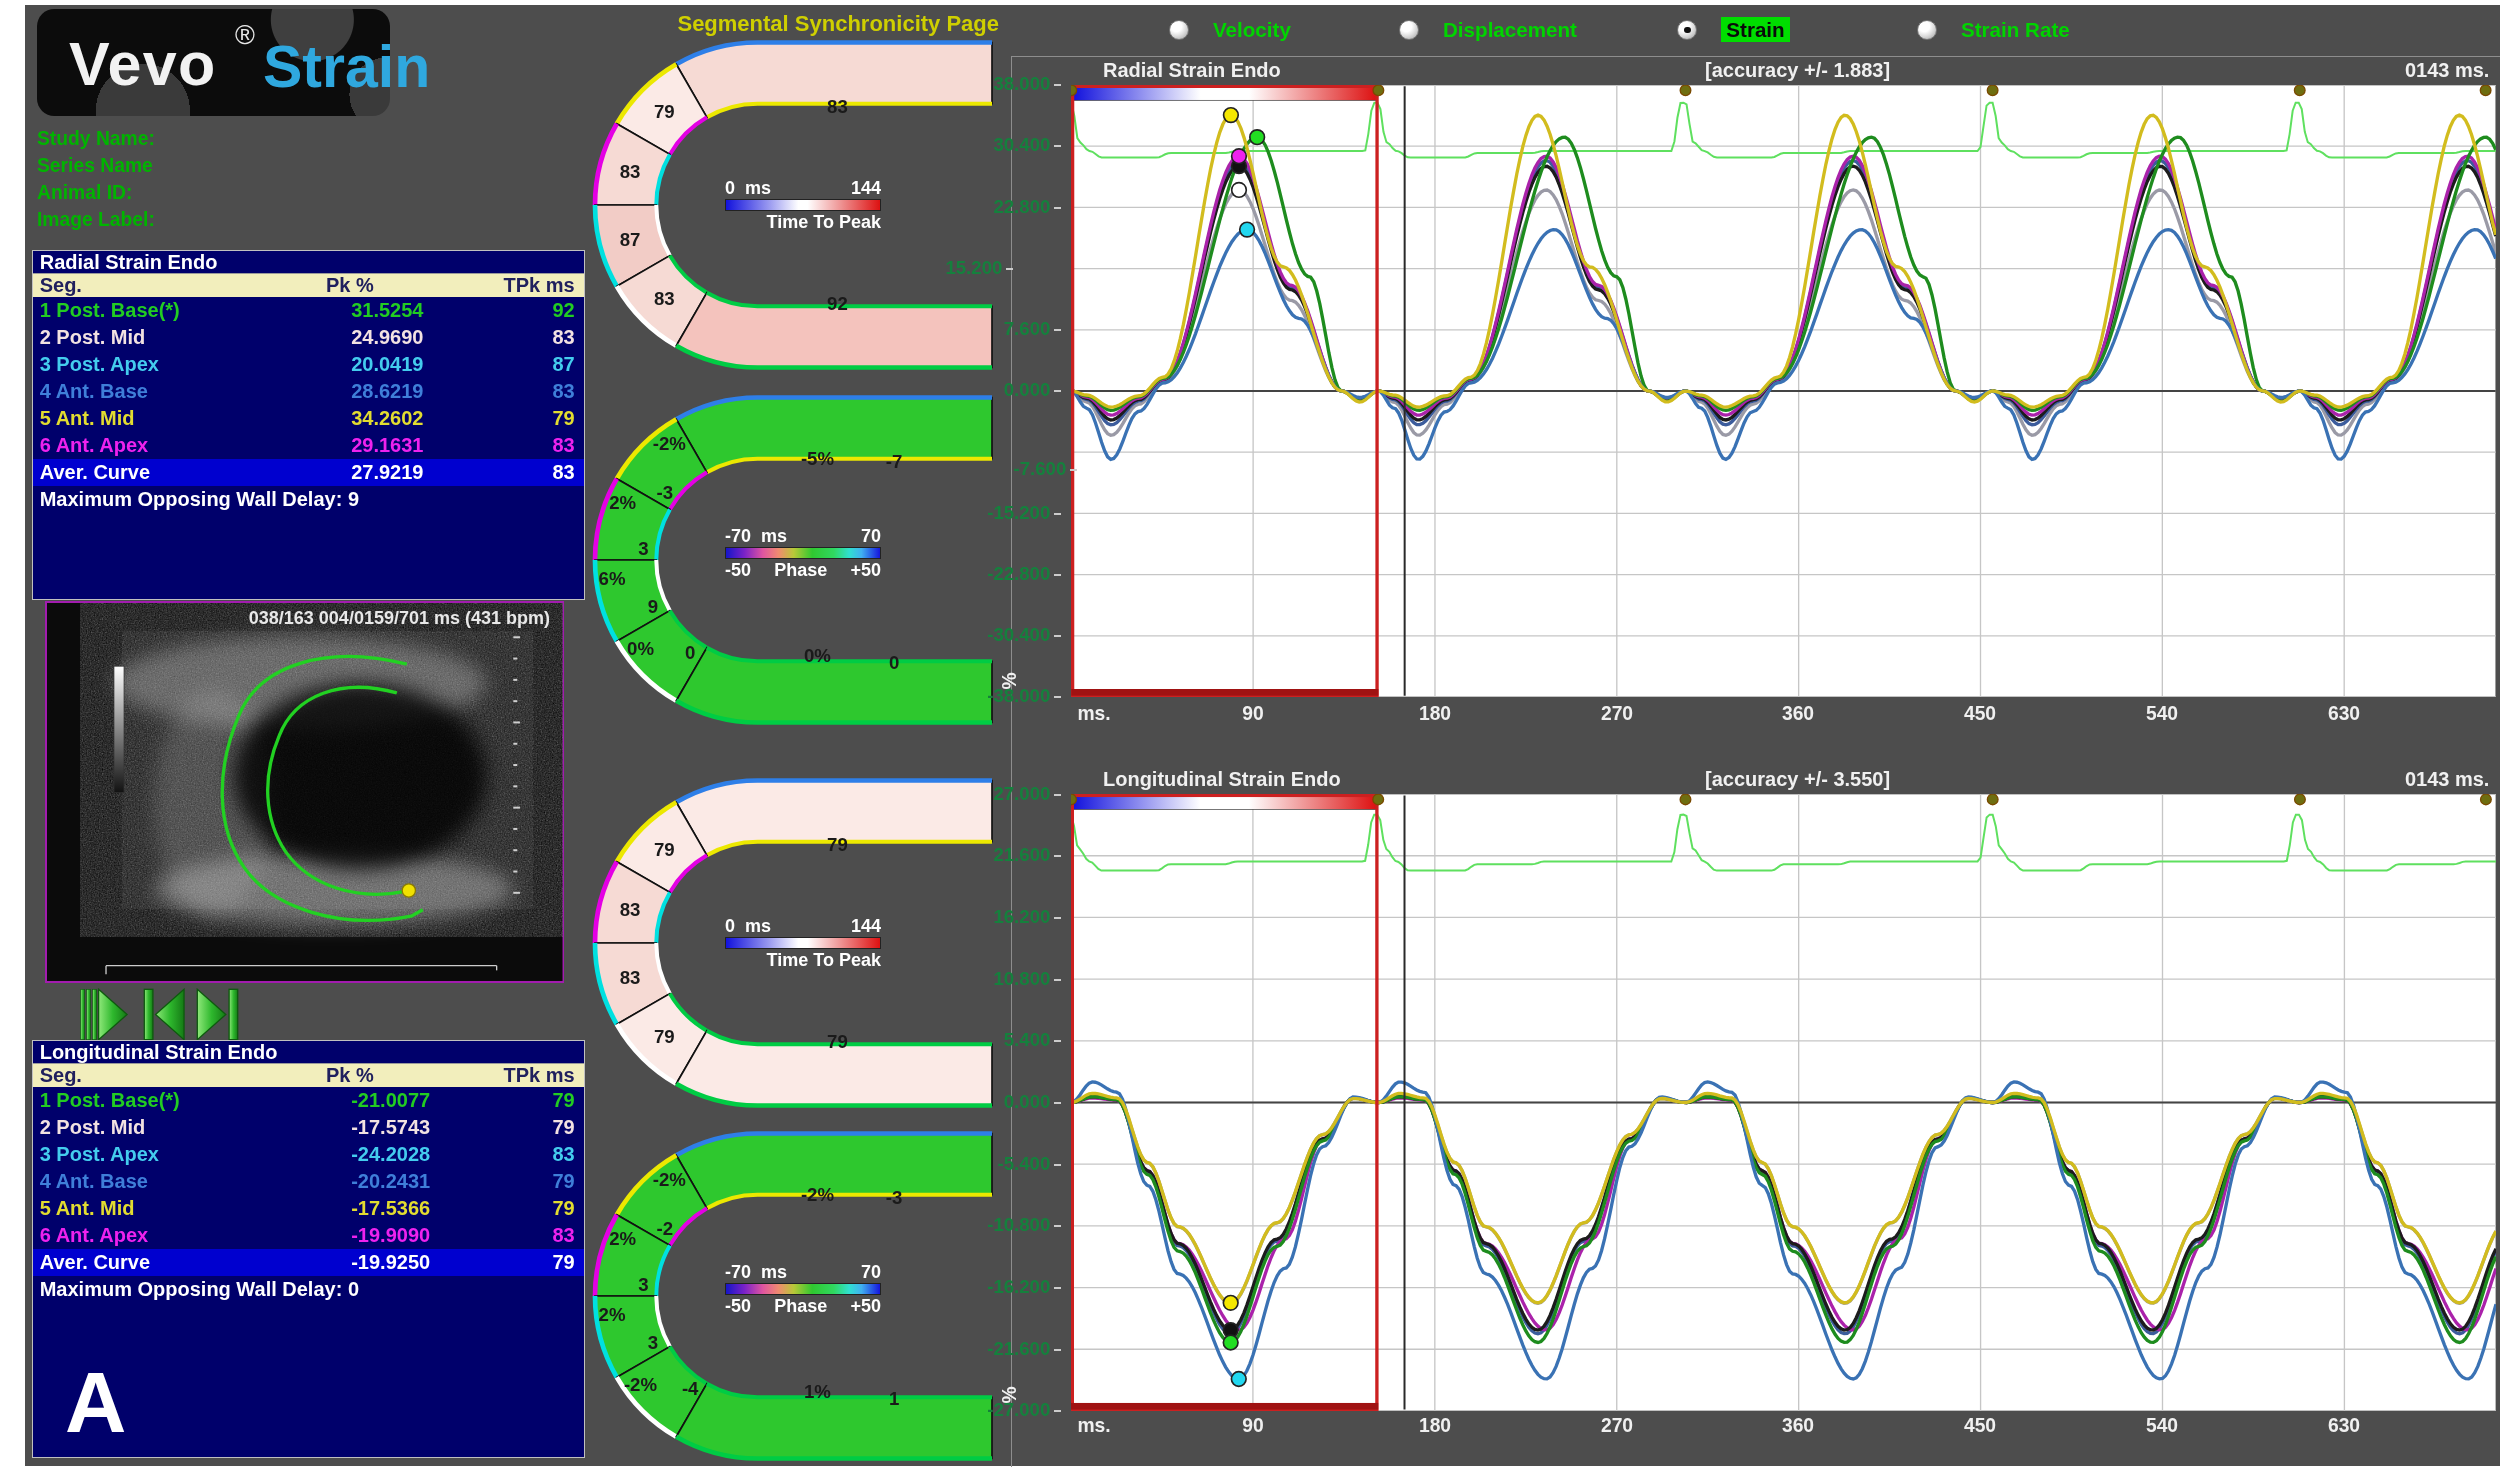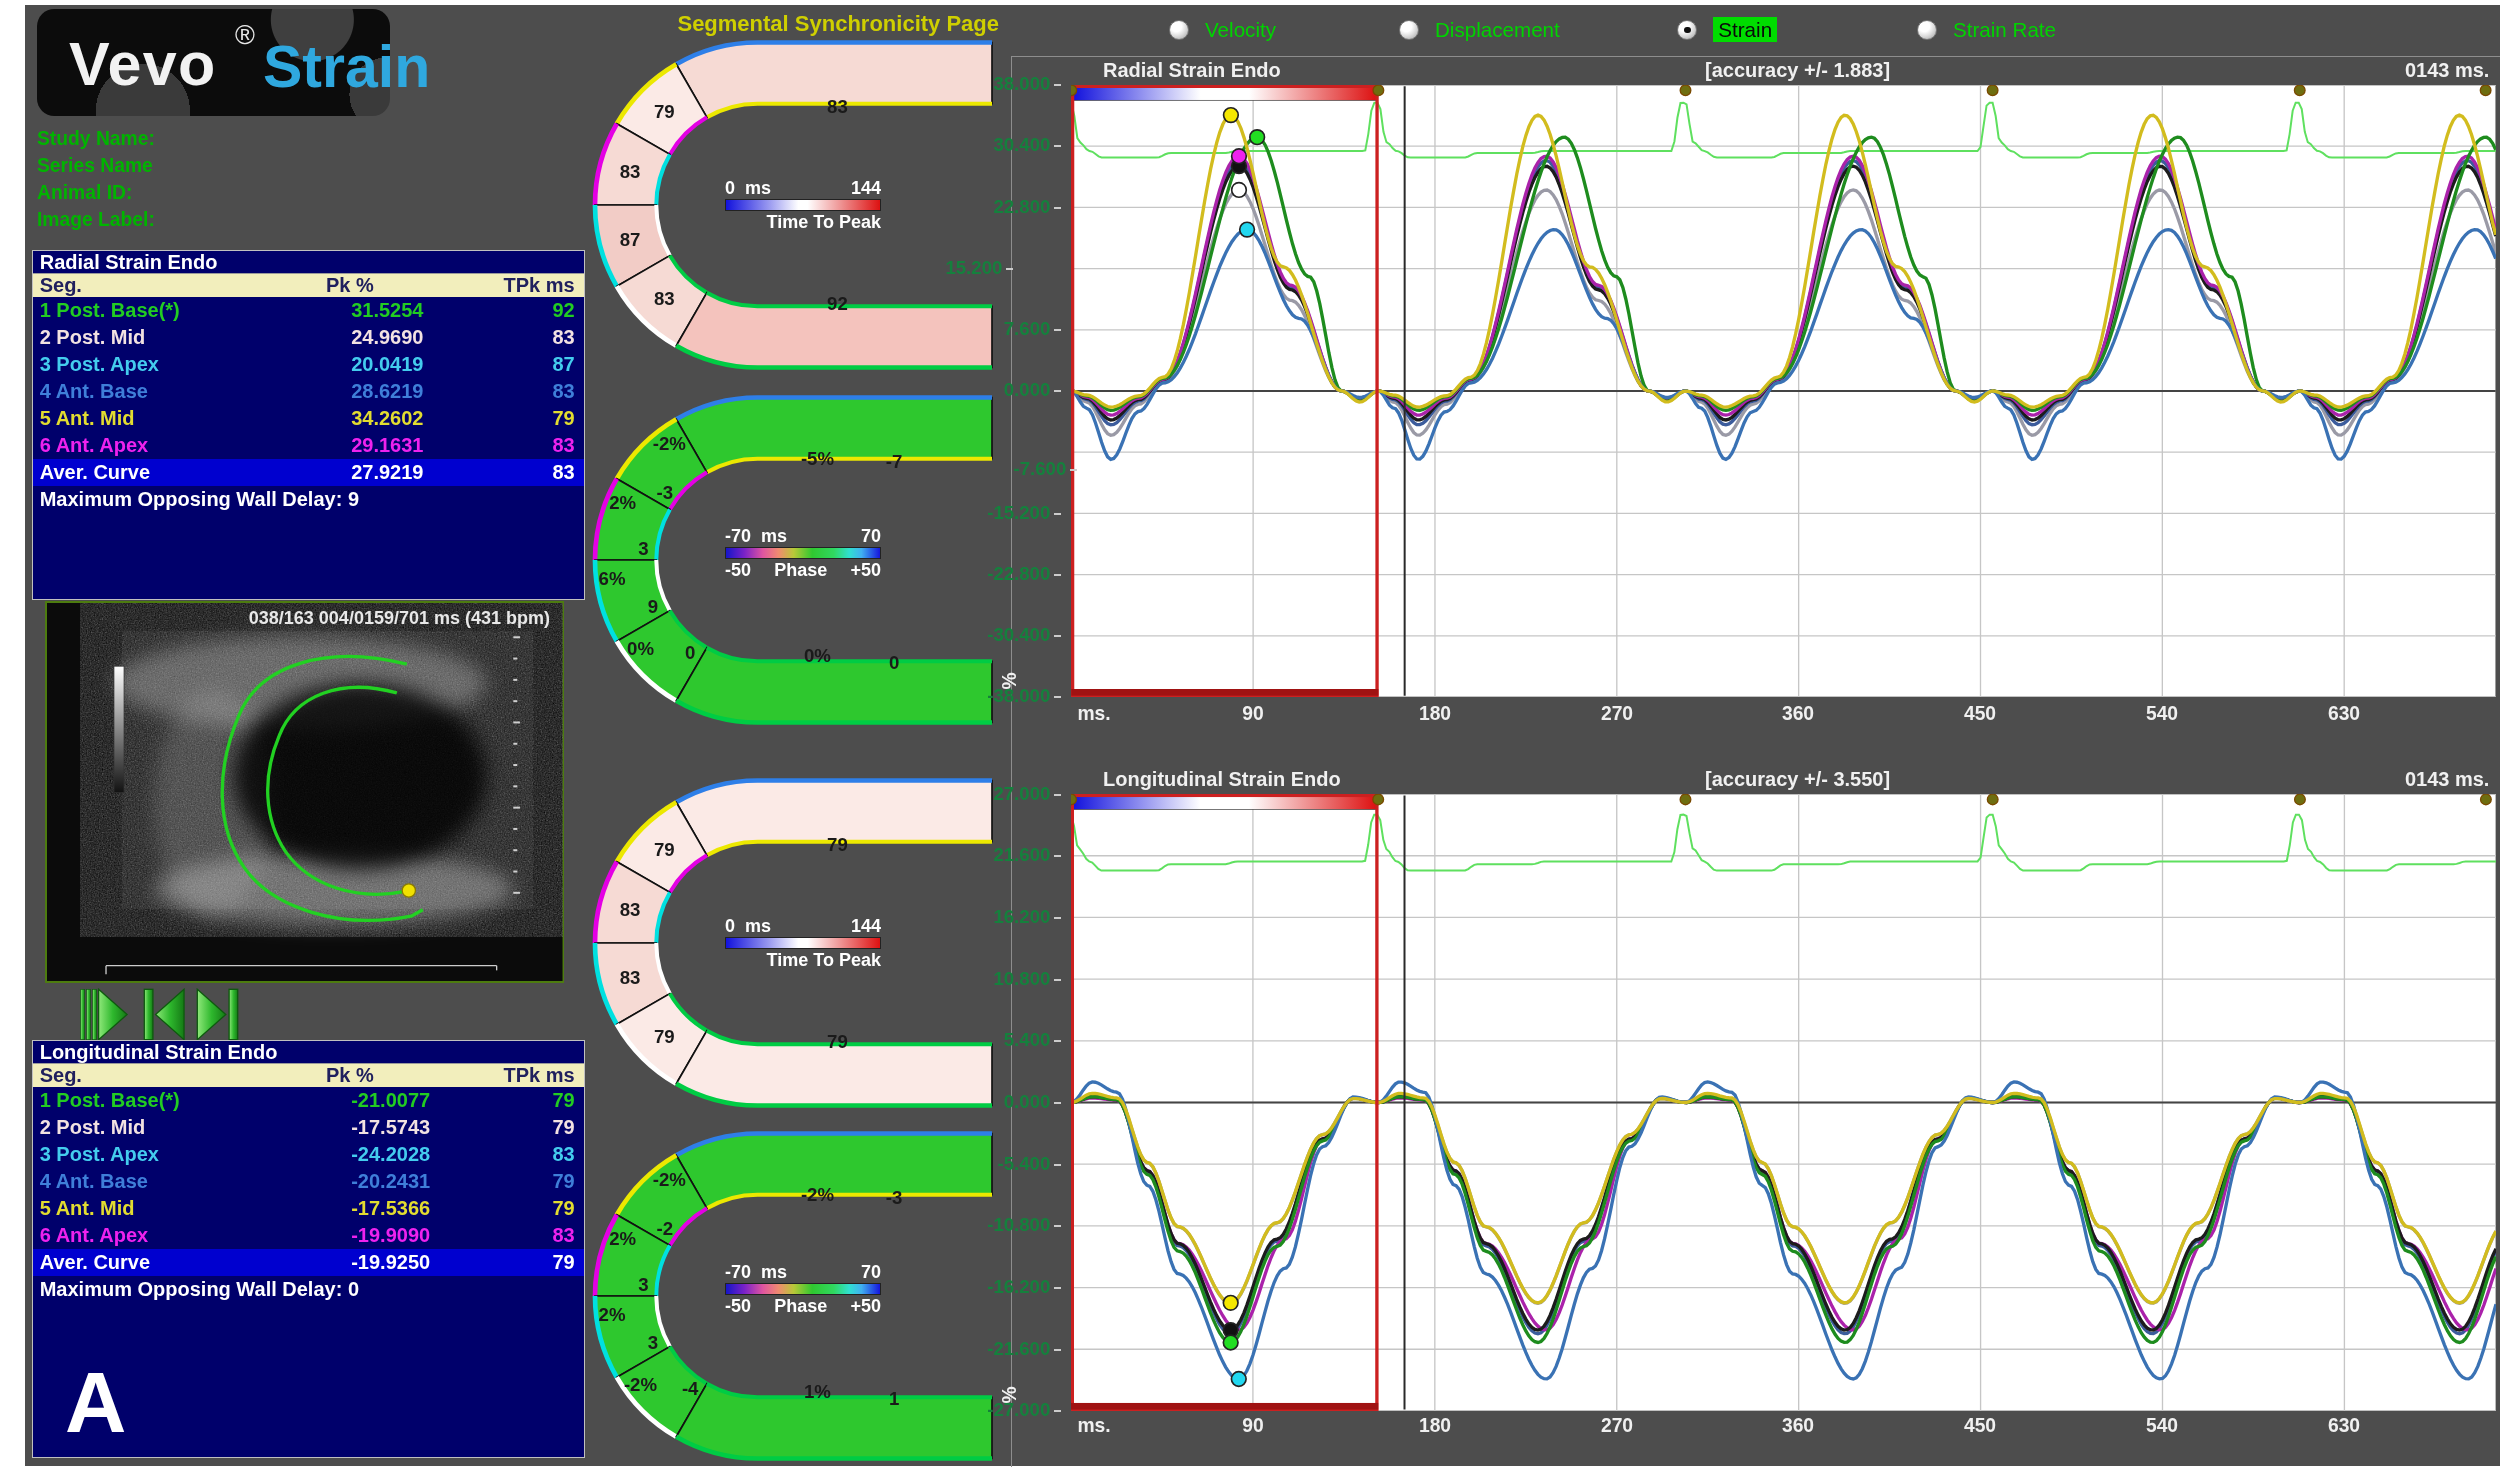--- a/index.html
+++ b/index.html
@@ -31,41 +31,41 @@
   .tbl-head .h-tpk { flex:1; text-align:right; padding-right:9.3px; }
   .trow { height:27px; line-height:27px; display:flex; font-size:20px; font-weight:bold;gap:33px; }
   .trow.hl { background:#0000cf; }
   .trow .c-label { width:293px; padding-left:6.7px; white-space:nowrap; }
   .trow .c-pk { width:173px; }
   .trow .c-tpk { flex:1; text-align:right; padding-right:9.3px; }
   .tbl-foot { height:27px; line-height:27px; color:#ffffff; font-size:20px; font-weight:bold; padding-left:6.7px; }
   .fig-label { position:absolute; left:32px; bottom:5.3px; color:#ffffff; font-size:85px; font-weight:bold; }
 
   
-  #usPanel { left:45px; top:601px; width:519px; height:382px; background:#0b0b0b; border:2px solid #4d7c0f; }
+  #usPanel { left:45px; top:601px; width:519px; height:382px; background:#0b0b0b; border:2px solid #a21caf; }
   #usFrameInfo { position:absolute; right:12px; top:5.3px; color:#e8e8e8; font-size:18px; font-weight:bold; }
   #playRow { left:79px; top:988px; width:173px; height:53px; }
 
   
   #syncTitle { left:599px; top:10.7px; width:400px; text-align:right; color:#cfcf00; font-size:22px; font-weight:bold; }
   .ringbox { left:591px; width:405px; height:336px; }
   .cbar { width:156px; color:#ffffff; font-size:18px; font-weight:bold; }
   .cbar .row1 { display:flex; justify-content:space-between; line-height:20px; }
   .cbar .bar { height:11.3px; border:0.7px solid #222; margin-top:1.3px; }
   .bar.grad-ttp { background:linear-gradient(90deg,#1212dd 0%, #9a9af0 28%, #ffffff 47%, #ffffff 53%, #f0a0a0 72%, #dd1111 100%); }
   .bar.grad-phase { background:linear-gradient(90deg,#1515c8 0%, #7a22c8 12%, #e055a0 24%, #f08a70 34%, #b8c838 44%, #30c830 56%, #30d860 70%, #30e0d0 80%, #40b0f0 88%, #1515dd 100%); }
   .cbar .row2 { display:flex; justify-content:space-between; line-height:22.6px; }
   .cbar .center-label { text-align:right; line-height:22.6px; }
 
   
   #chartsPanel { left:1011px; top:56px; width:1489px; height:1411px; border-top:1.3px solid #8d8d8d; border-left:1.3px solid #8d8d8d; }
   .mode-item { position:absolute; top:16px; height:27px; display:flex; align-items:center; cursor:pointer; }
   .radio-ball { width:20px; height:20px; border-radius:50%; background:radial-gradient(circle at 35% 30%, #ffffff 0 5.3px, #d8d8d8 60%, #9a9a9a 100%); border:0.7px solid #777; position:relative; }
   .radio-ball.on::after { content:""; position:absolute; left:6px; top:6px; width:6.7px; height:6.7px; border-radius:50%; background:#111; }
-  .mode-label { margin-left:16px; color:#00d400; font-size:20.6px; font-weight:normal; }
+  .mode-label { margin-left:24px; color:#00d400; font-size:20.6px; font-weight:bold; }
   .mode-label.sel { color:#0a0a0a; background:#00dd00; padding:0.7px 5.3px; }
   .chart-title { color:#f0f0f0; font-size:20px; font-weight:bold; white-space:nowrap; }
   .ylab { position:absolute; right:9.3px; width:93px; text-align:right; color:#15803d; font-size:18.6px; font-weight:bold; }
   .ylab::after { content:""; display:inline-block; width:6.7px; height:2px; background:#cccccc; margin-left:4px; vertical-align:middle; }
   .xlab { position:absolute; color:#f0f0f0; font-size:19.3px; font-weight:bold; transform:translateX(-50%); }
   .pct-label { color:#f0f0f0; font-size:19.3px; font-weight:bold; transform:rotate(-90deg); }
   svg text { font-family:"Liberation Sans", sans-serif; }
 </style>
 </head>
 <body>

